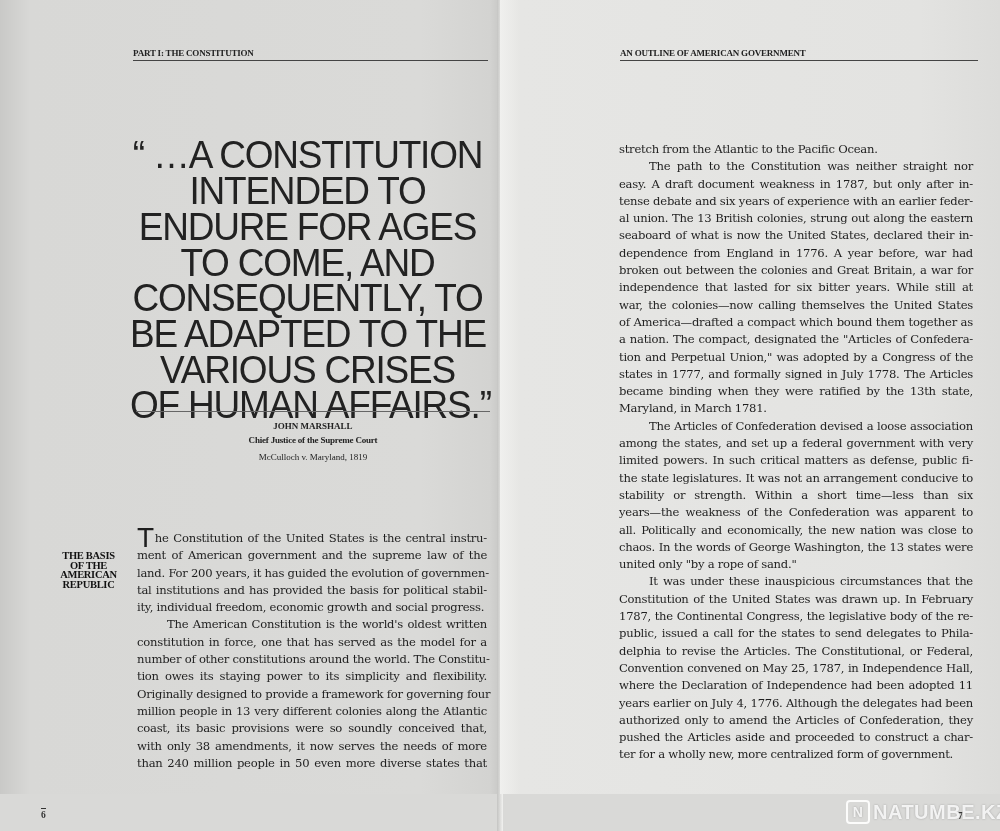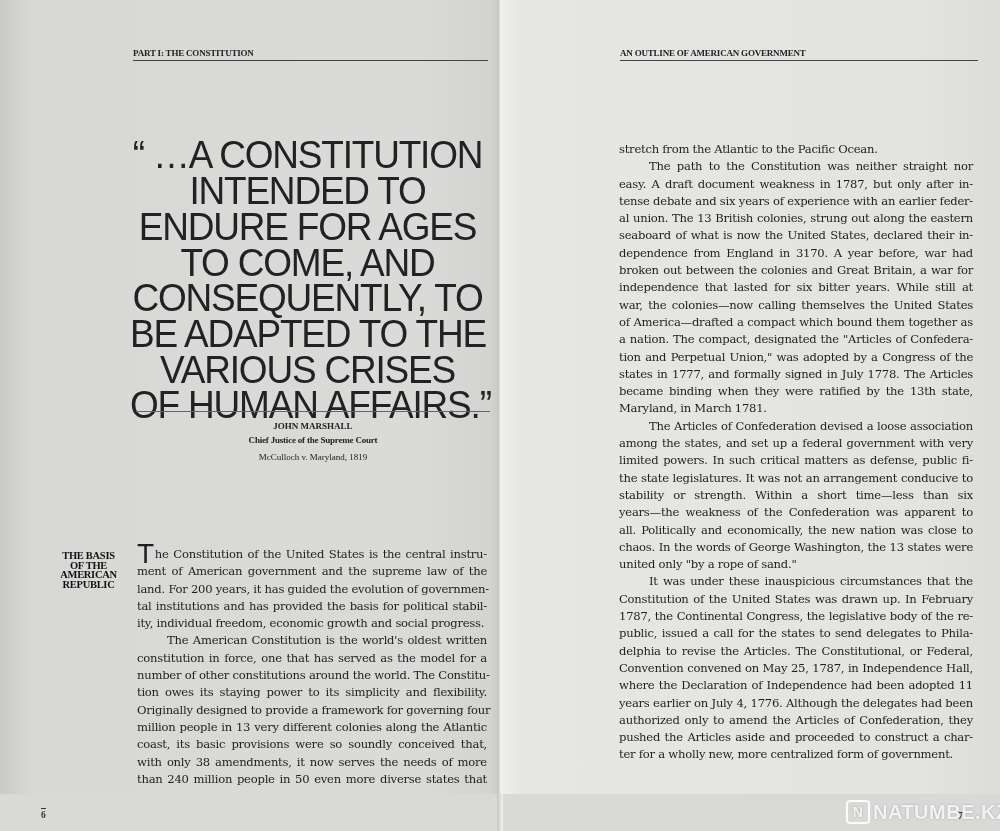--- a/index.html
+++ b/index.html
@@ -51,21 +51,21 @@
 
   .body-text {
     position:absolute;
     font-family:"DejaVu Serif", serif; font-size:11.6px; line-height:17.3px;
     color:#1e1e1e; text-align:justify; letter-spacing:-0.25px;
   }
   .body-text p { margin:0; text-indent:30px; }
   .body-text p.noindent { text-indent:0; }
   .body-text .line { display:block; text-align:justify; text-align-last:justify; white-space:nowrap; }
   .body-text .line.last { text-align-last:left; }
-  .left-col { left:137px; top:546px; width:350px; }
+  .left-col { left:137px; top:530px; width:350px; }
   .right-col { left:619px; top:141px; width:354px; }
   .dropcap {
     font-family:"Liberation Sans", sans-serif; font-size:28px; line-height:17px;
     font-weight:normal; display:inline-block; vertical-align:top; margin-top:-1px; margin-right:1px;
   }
 
   .folio { position:absolute; font-size:9.5px; font-weight:bold; color:#333; }
   .folio-left { left:41px; top:808px; border-top:1px solid #333; padding-top:1px; }
   .folio-right { left:958px; top:811px; }
 
@@ -146,21 +146,21 @@
 <div class="body-text right-col">
   <p class="noindent">
     <span class="line last">stretch from the Atlantic to the Pacific Ocean.</span>
   </p>
   <p class="noindent">
     <span class="line" style="padding-left:30px;">The path to the Constitution was neither straight nor</span>
     <span class="line">easy. A draft document weakness in 1787, but only after in-</span>
     <span class="line">tense debate and six years of experience with an earlier feder-</span>
     <span class="line">al union. The 13 British colonies, strung out along the eastern</span>
     <span class="line">seaboard of what is now the United States, declared their in-</span>
-    <span class="line">dependence from England in 3170. A year before, war had</span>
+    <span class="line">dependence from England in 1776. A year before, war had</span>
     <span class="line">broken out between the colonies and Great Britain, a war for</span>
     <span class="line">independence that lasted for six bitter years. While still at</span>
     <span class="line">war, the colonies—now calling themselves the United States</span>
     <span class="line">of America—drafted a compact which bound them together as</span>
     <span class="line">a nation. The compact, designated the "Articles of Confedera-</span>
     <span class="line">tion and Perpetual Union," was adopted by a Congress of the</span>
     <span class="line">states in 1777, and formally signed in July 1778. The Articles</span>
     <span class="line">became binding when they were ratified by the 13th state,</span>
     <span class="line last">Maryland, in March 1781.</span>
   </p>

